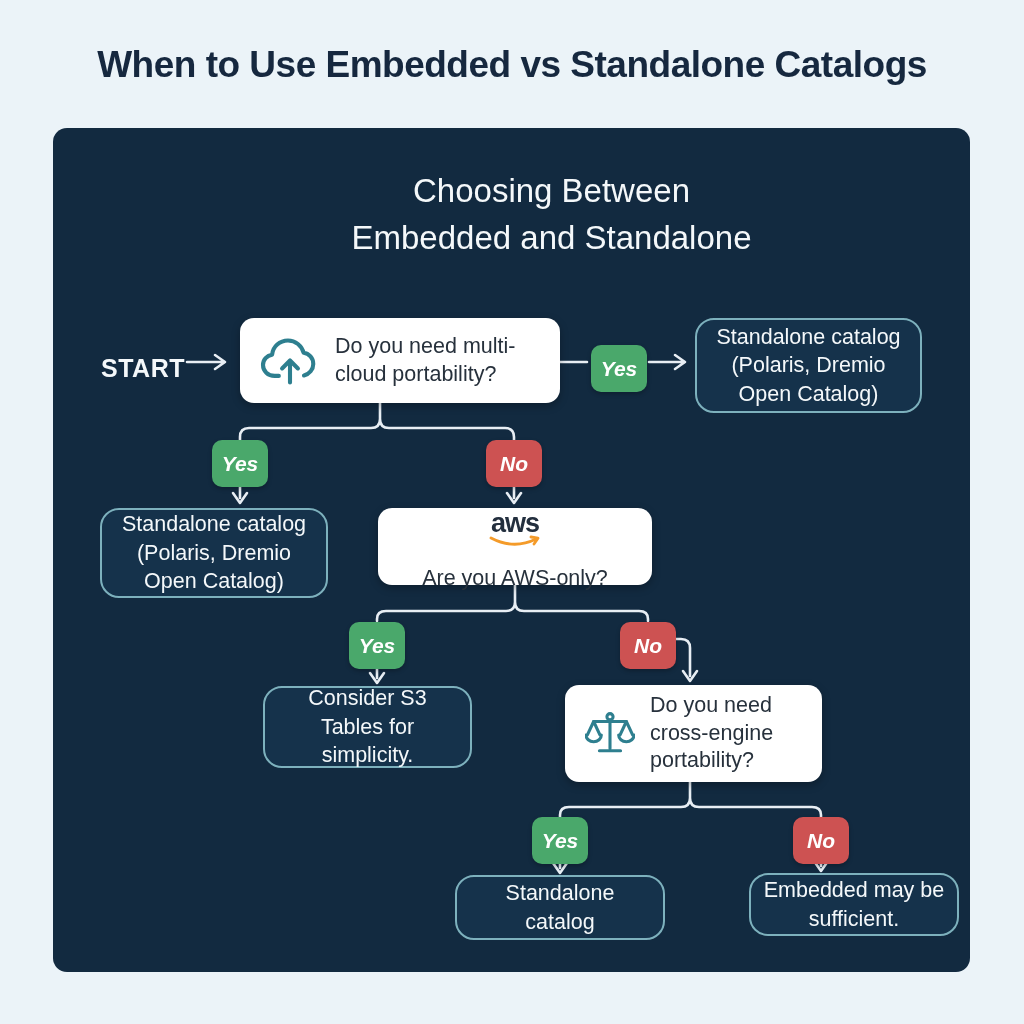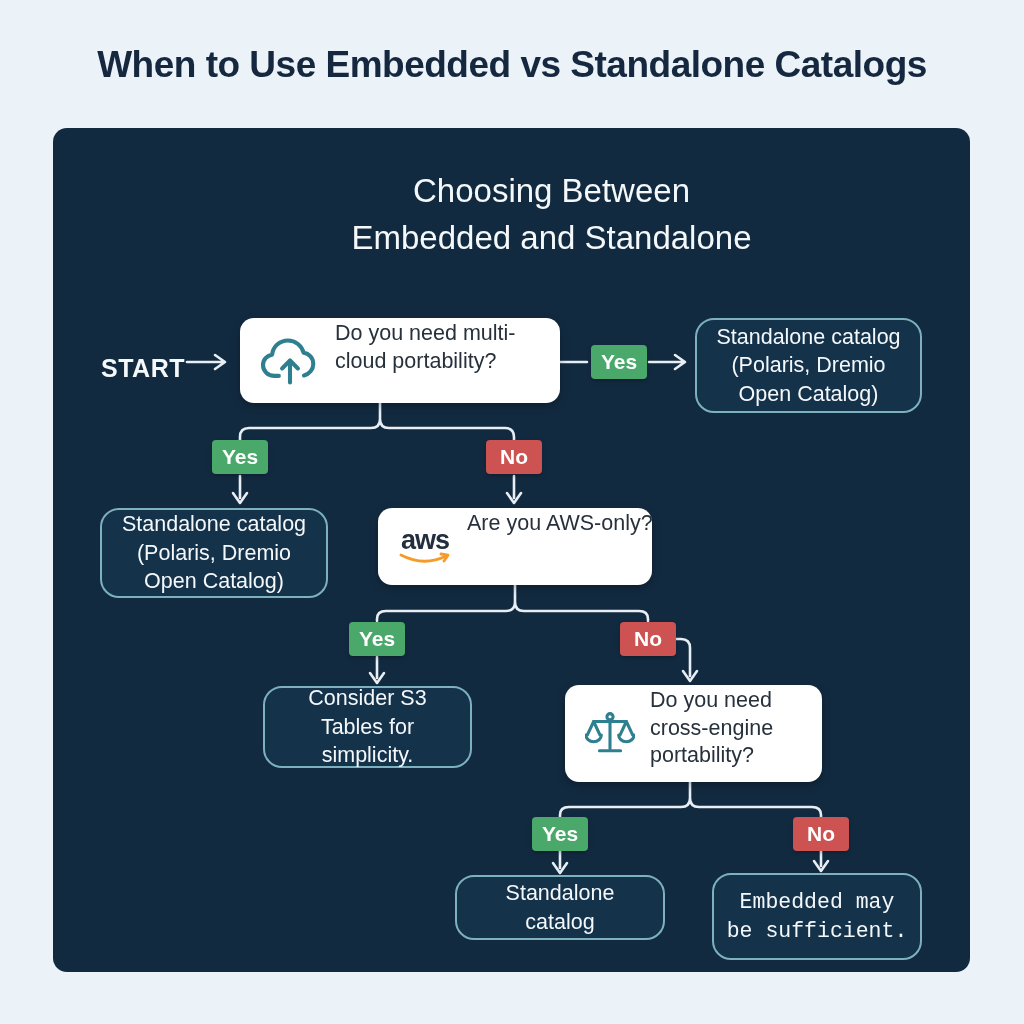--- a/index.html
+++ b/index.html
@@ -26,35 +26,36 @@
   }
   .connectors{position:absolute;left:0;top:0;width:917px;height:844px;pointer-events:none;}
   .connectors path{stroke:var(--connector);stroke-width:2.6;fill:none;stroke-linecap:round;stroke-linejoin:round;}
 
   .start-label{
     position:absolute;left:48px;top:226px;width:84px;text-align:left;
     font-size:25px;font-weight:700;letter-spacing:0.5px;color:var(--panel-text);
   }
   .card{
     position:absolute;background:var(--card-bg);border-radius:14px;
-    display:flex;gap:15px;padding:2px 20px;
+    display:flex;align-items:center;gap:15px;padding:2px 20px;
     color:var(--card-text);font-size:21.5px;line-height:1.28;
     box-shadow:0 3px 8px rgba(0,0,0,0.28);
   }
   .card .q-text{flex:0 0 auto;}
   .outcome{
     position:absolute;background:var(--outcome-bg);border:2px solid var(--outcome-border);
     border-radius:19px;display:flex;align-items:center;justify-content:center;text-align:center;
     color:var(--panel-text);font-size:21.5px;line-height:1.32;padding:6px 12px;
   }
   .badge{
-    position:absolute;width:56px;height:34px;border-radius:4px;
+    position:absolute;width:56px;height:47px;border-radius:10px;
     display:flex;align-items:center;justify-content:center;
     color:#ffffff;font-size:21px;font-weight:700;
     box-shadow:0 2px 4px rgba(0,0,0,0.25);
+    font-style:italic;
   }
   .badge.yes{background:var(--yes-green);}
   .badge.no{background:var(--no-red);}
 
   .icon-wrap{flex:0 0 auto;display:flex;flex-direction:column;align-items:center;justify-content:center;}
   .teal-stroke{stroke:var(--icon-teal);fill:none;stroke-linecap:round;stroke-linejoin:round;}
   .white-halo{stroke:#ffffff;fill:none;stroke-linecap:round;stroke-linejoin:round;}
   .aws-logo{display:flex;flex-direction:column;align-items:center;line-height:1;}
   .aws-word{font-size:27px;font-weight:700;color:var(--aws-text);letter-spacing:-1px;}
   .aws-smile{margin-top:-2px;}
@@ -110,21 +111,21 @@
 
   <div class="badge yes" style="left:538px;top:217px;">Yes</div>
 
   <div class="outcome" style="left:642px;top:190px;width:227px;height:95px;">Standalone catalog (Polaris, Dremio Open Catalog)</div>
 
   <div class="badge yes" style="left:159px;top:312px;">Yes</div>
   <div class="badge no" style="left:433px;top:312px;">No</div>
 
   <div class="outcome" style="left:47px;top:380px;width:228px;height:90px;">Standalone catalog (Polaris, Dremio Open Catalog)</div>
 
-  <div class="card" style="left:325px;top:380px;width:274px;height:77px;">
+  <div class="card" style="left:325px;top:380px;width:274px;height:77px;flex-direction:column;">
     <span class="icon-wrap aws-logo">
       <span class="aws-word">aws</span>
       <svg class="aws-smile" width="54" height="15" viewBox="0 0 54 15">
         <path d="M3,3 Q26,15 48,4 M43,2 L50,3.2 L46,9"></path>
       </svg>
     </span>
     <span class="q-text">Are you AWS-only?</span>
   </div>
 
   <div class="badge yes" style="left:296px;top:494px;">Yes</div>
@@ -141,15 +142,15 @@
         <path class="teal-stroke" stroke-width="3.2" d="M43,13 L36.5,27 M43,13 L49.5,27 M35,27 a8,7 0 0 0 16,0"></path>
       </svg>
     </span>
     <span class="q-text" style="width:168px;">Do you need cross-engine portability?</span>
   </div>
 
   <div class="badge yes" style="left:479px;top:689px;">Yes</div>
   <div class="badge no" style="left:740px;top:689px;">No</div>
 
   <div class="outcome" style="left:402px;top:747px;width:210px;height:65px;">Standalone catalog</div>
-  <div class="outcome" style="left:659px;top:745px;width:210px;height:87px;font-family:Liberation Mono, monospace;">Embedded may be sufficient.</div>
+  <div class="outcome" style="left:696px;top:745px;width:210px;height:63px;">Embedded may be sufficient.</div>
 
 </div>
 
 </body></html>

